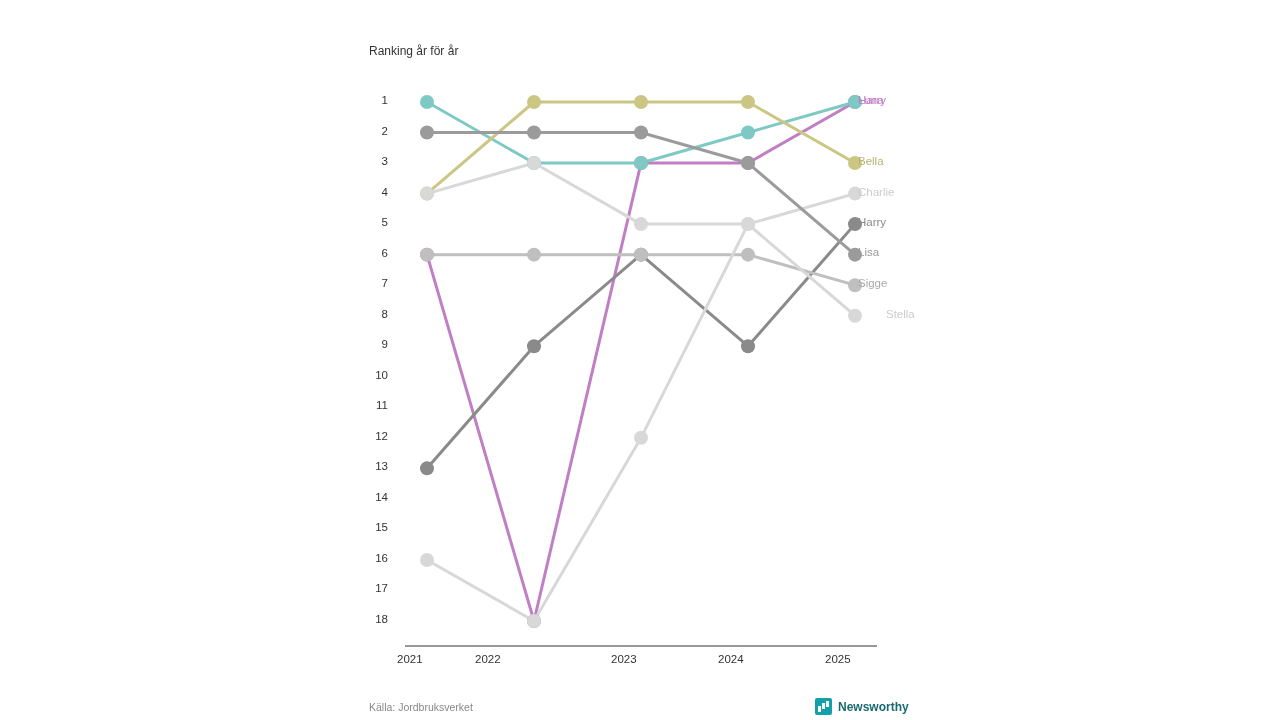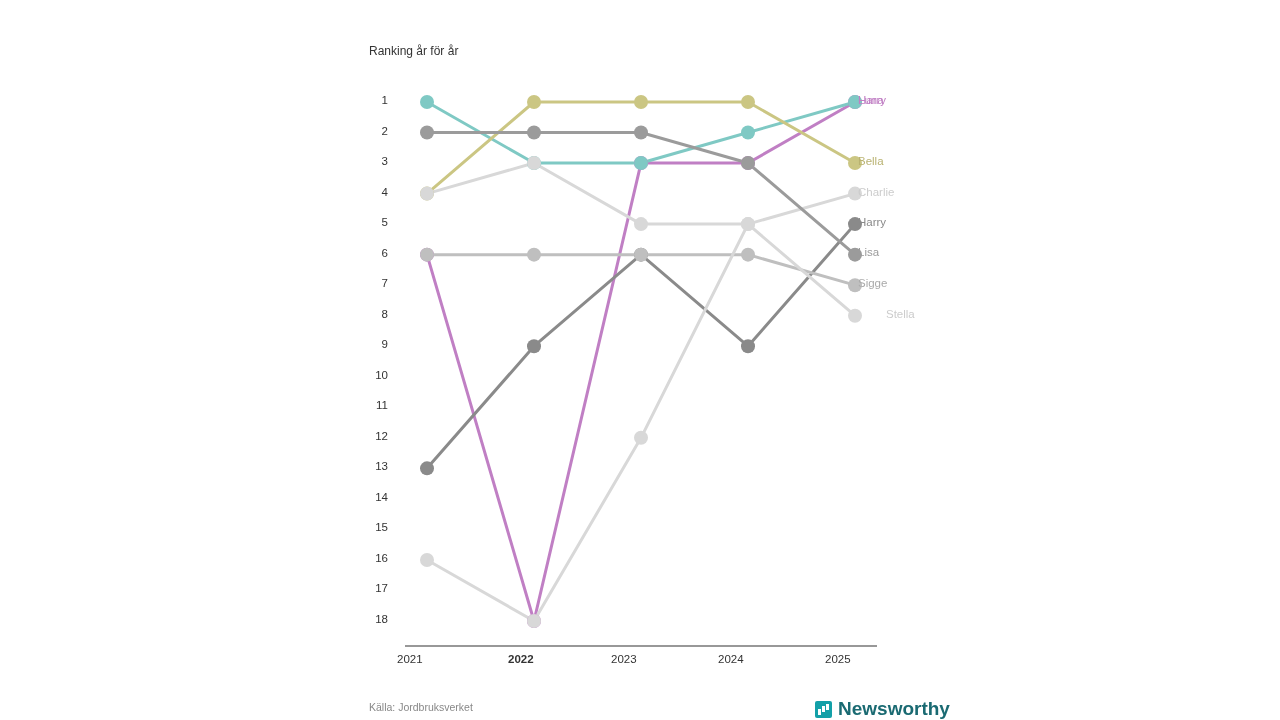--- a/index.html
+++ b/index.html
@@ -86,21 +86,21 @@
     content: "";
     position: absolute;
     left: 3px;
     top: 8px;
     width: 2.5px;
     height: 6px;
     background: #ffffff;
     box-shadow: 4px -3px 0 0 #ffffff, 8px -5px 0 0 #ffffff;
   }
   #brand .brandname {
-    font-size: 19px;
+    font-size: 12px;
     font-weight: bold;
     color: #1a6a72;
   }
 </style>
 </head>
 <body>
 
 <div id="root">
 
   <div id="subtitle">Ranking år för år</div>
@@ -176,21 +176,21 @@
       <div class="ytick" style="left: 358px; top: 429.824px;">12</div>
       <div class="ytick" style="left: 358px; top: 460.353px;">13</div>
       <div class="ytick" style="left: 358px; top: 490.882px;">14</div>
       <div class="ytick" style="left: 358px; top: 521.412px;">15</div>
       <div class="ytick" style="left: 358px; top: 551.941px;">16</div>
       <div class="ytick" style="left: 358px; top: 582.471px;">17</div>
       <div class="ytick" style="left: 358px; top: 613px;">18</div>
     </div>
   <div id="xlabels">
       <div class="xtick" style="left: 397px; top: 653px;">2021</div>
-      <div class="xtick" style="left: 508px; top: 653px; font-weight: bold;">2022</div>
+      <div class="xtick" style="left: 475px; top: 653px;">2022</div>
       <div class="xtick" style="left: 611px; top: 653px;">2023</div>
       <div class="xtick" style="left: 718px; top: 653px;">2024</div>
       <div class="xtick" style="left: 825px; top: 653px;">2025</div>
     </div>
   <div id="rightlabels">
       <div class="serieslabel" style="color: rgb(192, 127, 196); left: 858px; top: 94px;">Harry</div>
       <div class="serieslabel" style="color: rgb(192, 127, 196); left: 858px; top: 94px;">Luna</div>
       <div class="serieslabel" style="color: rgb(185, 178, 113); left: 858px; top: 155.059px;">Bella</div>
       <div class="serieslabel" style="color: rgb(204, 204, 204); left: 858px; top: 185.588px;">Charlie</div>
       <div class="serieslabel" style="color: rgb(138, 138, 138); left: 858px; top: 216.118px;">Harry</div>

